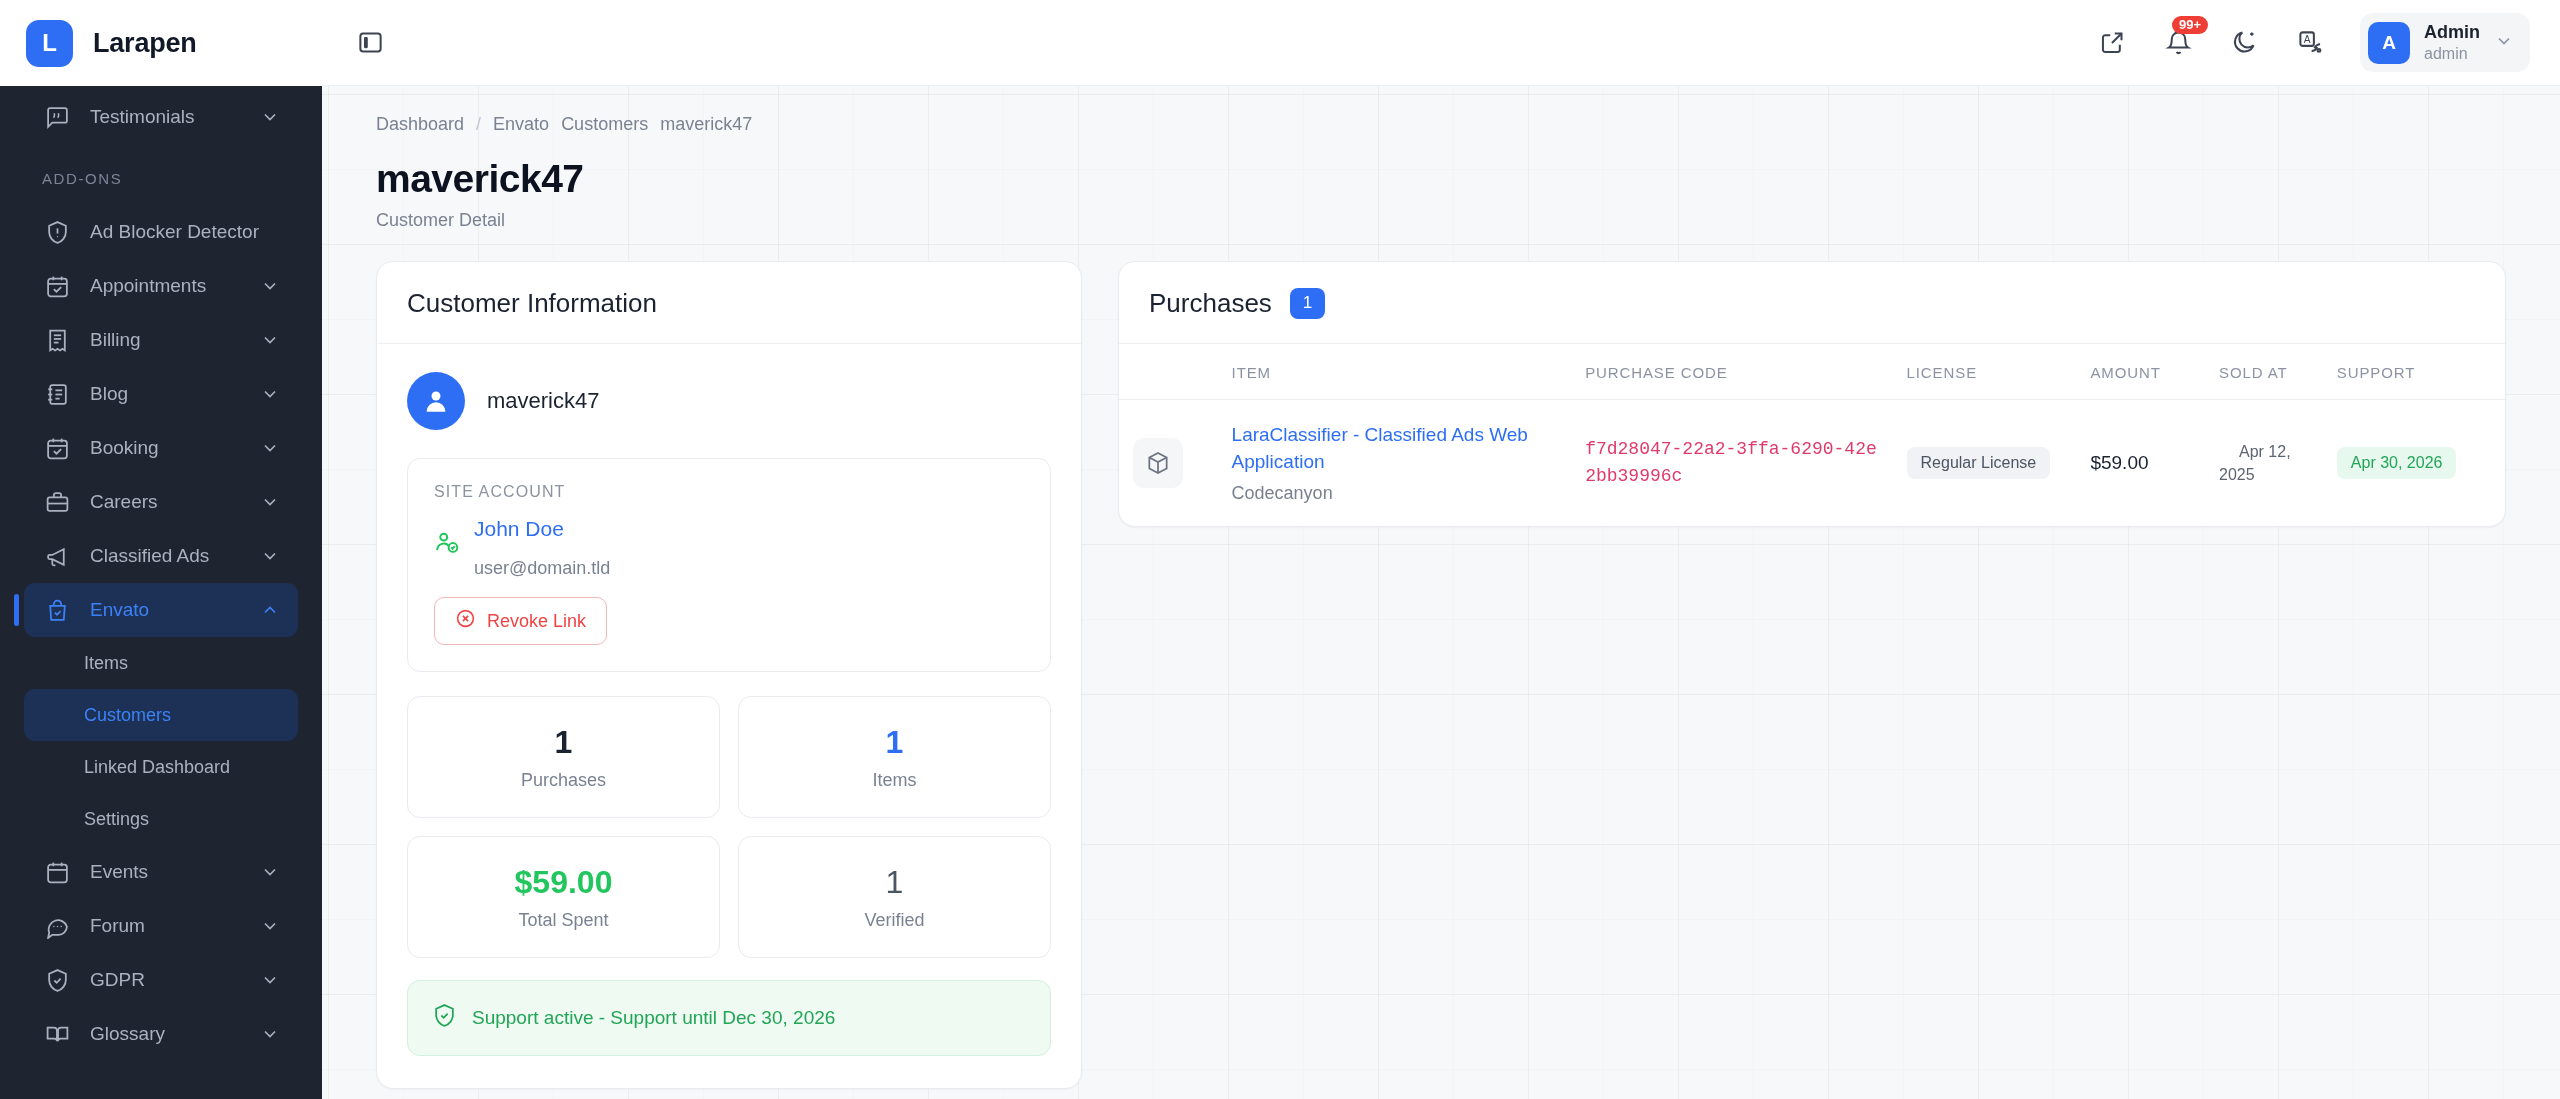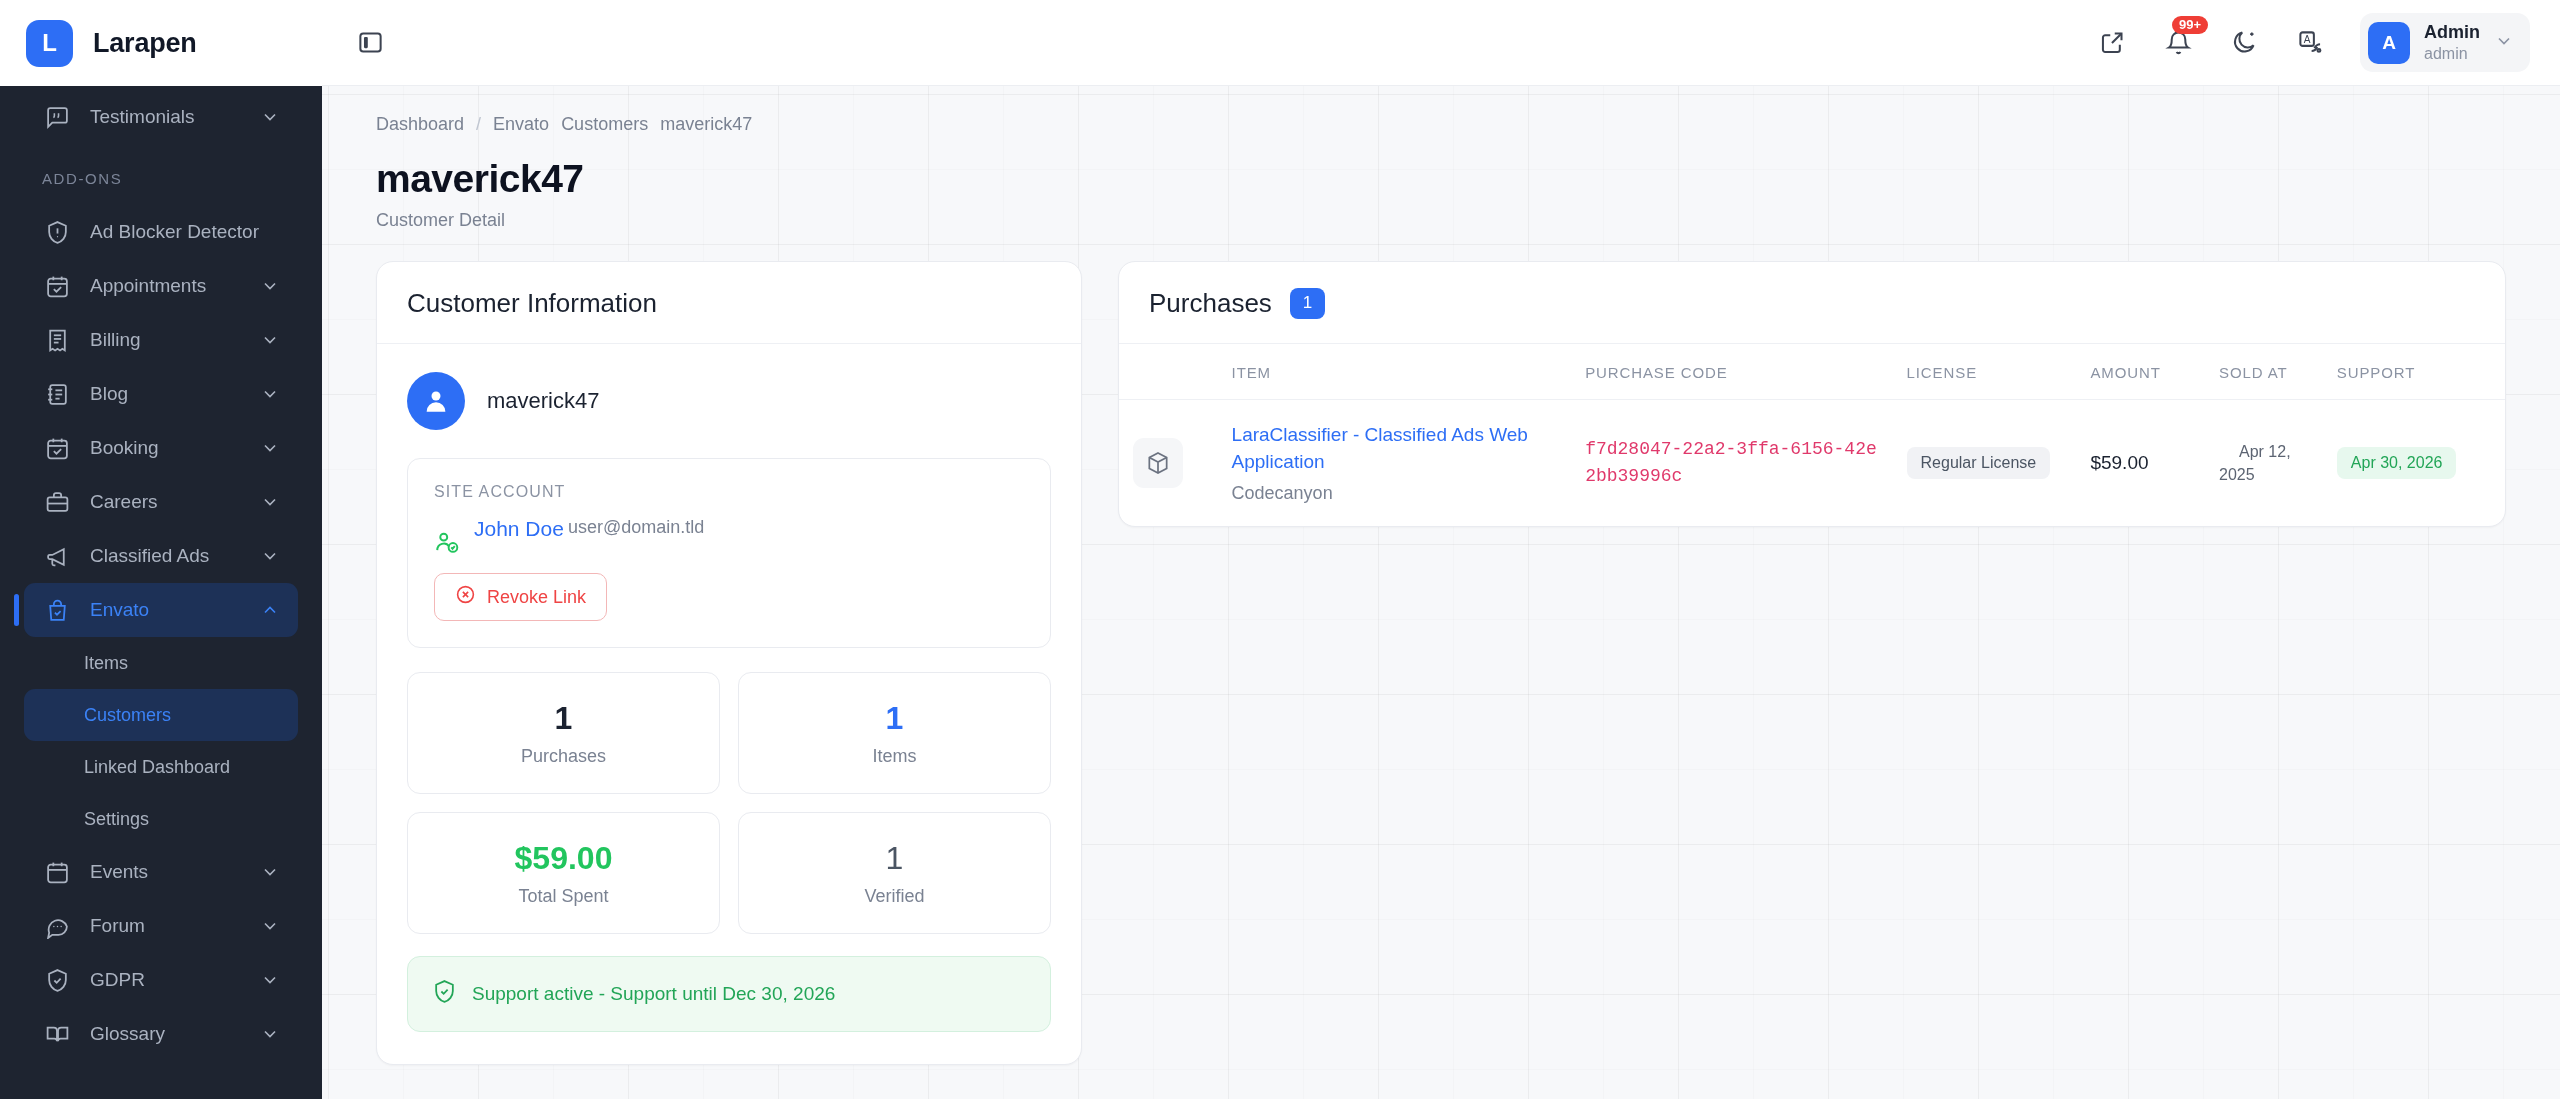--- a/index.html
+++ b/index.html
@@ -141,21 +141,21 @@
     display: flex; align-items: center; justify-content: center;
   }
   .avatar-circle svg { width: 30px; height: 30px; fill: #fff; }
   .cust-name { font-size: 22px; font-weight: 500; color: #1b2230; }
 
   .site-box { border: 1px solid #e9ebf0; border-radius: 13px; padding: 24px 26px 26px 26px; margin-top: 28px; }
   .site-label { font-size: 16px; letter-spacing: 1.1px; color: #8b93a3; font-weight: 400; }
   .site-user { display: flex; gap: 14px; margin-top: 16px; align-items: flex-start; }
   .uc-icon { width: 26px; height: 26px; flex: 0 0 26px; margin-top: 12px; }
   .uc-icon svg { width: 26px; height: 26px; stroke: #22c55e; fill: none; stroke-width: 1.8; }
-  .site-user-txt { display: flex; flex-direction: row; gap: 4px; }
+  .site-user-txt { display: flex; flex-direction: column; gap: 17px; }
   .site-user-name { font-size: 21px; color: #2d6ef5; cursor: pointer; }
   .site-user-mail { font-size: 18px; color: #7a8292; }
   .revoke-btn {
     display: inline-flex; align-items: center; gap: 11px;
     border: 1px solid #f3b7b7; border-radius: 10px;
     color: #ef4444; font-size: 18px; padding: 10px 20px;
     margin-top: 18px; background: #fff; cursor: pointer; width: fit-content;
   }
   .revoke-btn svg { width: 21px; height: 21px; stroke: #ef4444; fill: none; stroke-width: 1.8; }
 
@@ -609,21 +609,21 @@
                         <path d="M4 7l8 4.2L20 7"></path>
                         <line x1="12" y1="11.2" x2="12" y2="21.2"></line>
                       </svg>
                   </div>
                 </td>
                 <td>
                   <div class="item-title">LaraClassifier - Classified Ads Web Application</div>
                   <div class="item-sub">Codecanyon</div>
                 </td>
                 <td>
-                  <div class="code">f7d28047-22a2-3ffa-6156-42e2bb39996c</div>
+                  <div class="code">f7d28047-22a2-3ffa-6290-42e2bb39996c</div>
                 </td>
                 <td>
                   <span class="lic-badge">Regular License</span>
                 </td>
                 <td>
                   <span class="amount">$59.00</span>
                 </td>
                 <td>
                   <span class="sold">Apr 12, 2025</span>
                 </td>

